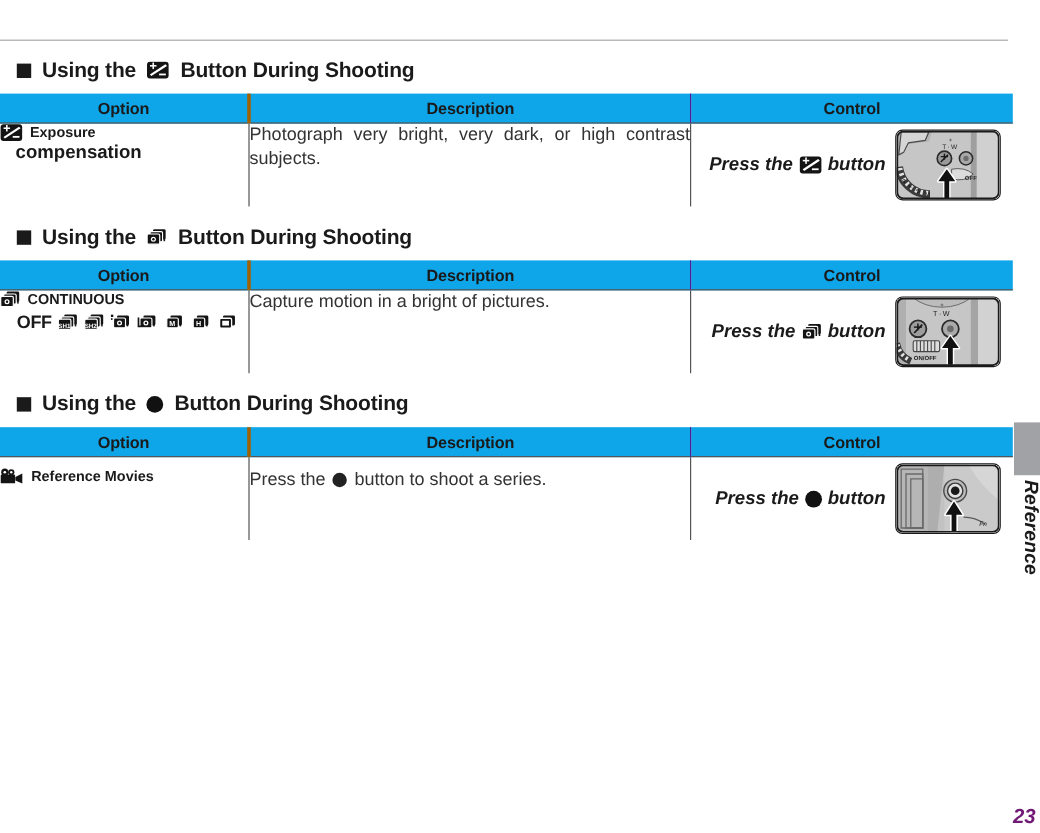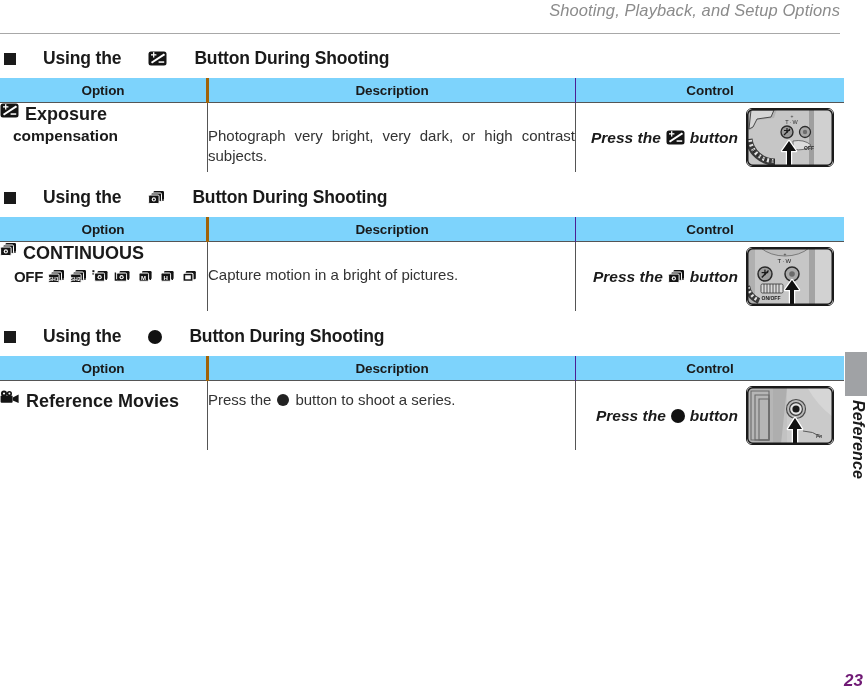--- a/index.html
+++ b/index.html
@@ -49,23 +49,23 @@
     position: absolute;
     left: 0;
     top: 48px;
     width: 840px;
   }
 
   
   .section-head {
     display: flex;
     align-items: center;
-    gap: 27px;
+    gap: 9px;
     margin: 0 0 9px 0;
-    padding-left: 4px;
+    padding-left: 14px;
     font-size: 17.5px;
     font-weight: 700;
     color: #1a1a1a;
     letter-spacing: -0.15px;
     white-space: nowrap;
   }
   .section-head.second { margin-top: 15px; }
   .sq-bullet {
     display: inline-block;
     width: 12px;
@@ -123,21 +123,21 @@
   }
   .ic-movie svg { display: block; }
 
   
   table.opt-table {
     width: 840px;
     border-collapse: collapse;
     table-layout: fixed;
   }
   table.opt-table th {
-    background: #7dd3fc;
+    background: #0ea5e9;
     font-size: 13.5px;
     font-weight: 700;
     color: #1a1a1a;
     height: 24px;
     padding: 0;
     text-align: center;
     letter-spacing: -0.1px;
   }
   table.opt-table th.col-opt { width: 206px; }
   table.opt-table th.col-desc { width: 366px; border-left: 3px solid #a16207; }
@@ -148,21 +148,21 @@
     vertical-align: top;
     border-top: 1px solid #555;
   }
   td.cell-opt   { width: 206px; padding: 9px 6px 10px 4px; }
   td.cell-desc  { width: 366px; border-left: 1px solid #555; padding: 9px 5px 10px 5px; }
   td.cell-ctrl  { width: 268px; border-left: 1px solid #555; padding: 0; }
 
   tr.body-row { height: 66px; }
 
   .opt-title {
-    font-size: 18px;
+    font-size: 12px;
     font-weight: 700;
     color: #1a1a1a;
     line-height: 1.25;
     display: flex;
     align-items: flex-start;
     gap: 6px;
   }
   .opt-title .label { display: inline-block; }
   .opt-title-indent {
     font-size: 15.5px;
@@ -171,21 +171,20 @@
     line-height: 1.25;
   }
 
   .desc-text {
     font-size: 15px;
     font-weight: 400;
     color: #333;
     line-height: 1.35;
     text-align: justify;
     text-justify: inter-word;
-    margin-top: 23px;
   }
   .desc-text.nojust { text-align: left; }
 
   
   .drive-row {
     display: flex;
     align-items: center;
     gap: 5px;
     margin-top: 3px;
     padding-left: 14px;
@@ -261,21 +260,20 @@
     font-size: 17px;
     font-weight: 700;
     font-style: italic;
     color: #701a75;
   }
 </style>
 </head>
 <body>
 
 <div class="page-header">
-  <div class="header-title">Shooting, Playback, and Setup Options</div>
   <div class="header-rule"></div>
 </div>
 
 <div class="content">
 
   <div class="section-head">
     <span class="sq-bullet"></span>
     <span class="head-text">Using the</span>
     <span class="ic ic-expcomp">
       <svg viewBox="0 0 19 15" width="19" height="15">

